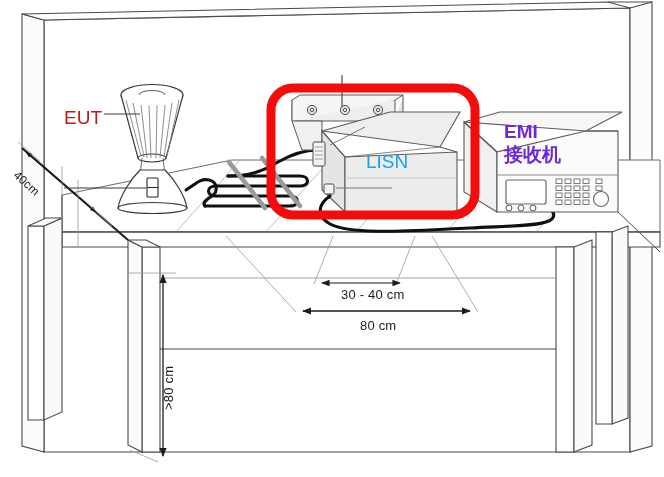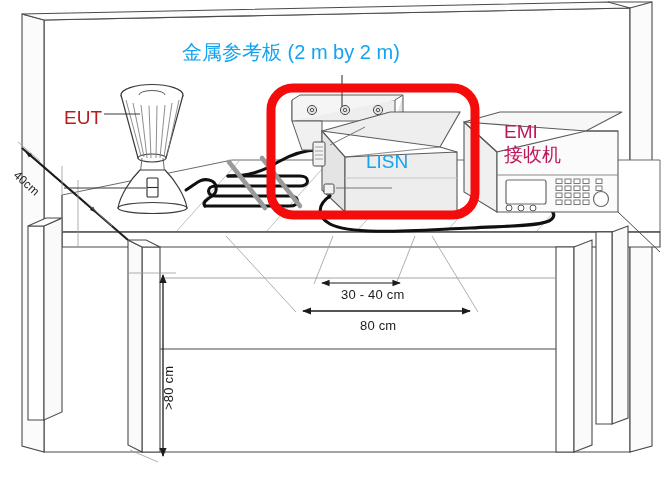--- a/index.html
+++ b/index.html
@@ -312,27 +312,26 @@
 
     <g>
       <path d="M163,275 L163,456" stroke="#1c1c1c" stroke-width="1.3" fill="none" marker-start="url(#arrowEnd)" marker-end="url(#arrowEnd)"></path>
       <path d="M128,273 L176,273" stroke="#9a9a9a" stroke-width="0.8" fill="none"></path>
       <path d="M130,456 L176,456" stroke="#9a9a9a" stroke-width="0.8" fill="none" opacity="0"></path>
       <path d="M130,450 L158,462" stroke="#9a9a9a" stroke-width="0.8" fill="none"></path>
     </g>
 
   </svg>
 
-  <div class="lbl" id="label-title" style="color: rgb(20, 163, 240);">金属参考板 (2 m by 2 m)</div>
 
   <div class="lbl" id="label-eut" style="color: #b91c1c;">EUT</div>
 
   <div class="lbl" id="label-lisn" style="color: rgb(20, 163, 240); margin-top: 20px;">LISN</div>
 
-  <div class="lbl" id="label-emi" style="color: #be185d;"><span>EMI</span><br><span>接收机</span></div>
+  <div class="lbl" id="label-emi" style="color: #6d28d9; font-weight: bold;"><span>EMI</span><br><span>接收机</span></div>
 
   <div class="dimlbl" id="label-dim-40cm">40cm</div>
 
   <div class="dimlbl" id="label-dim-3040">30 - 40 cm</div>
 
   <div class="dimlbl" id="label-dim-80">80 cm</div>
 
   <div class="dimlbl" id="label-dim-gt80">&gt;80 cm</div>
 
 </div>

